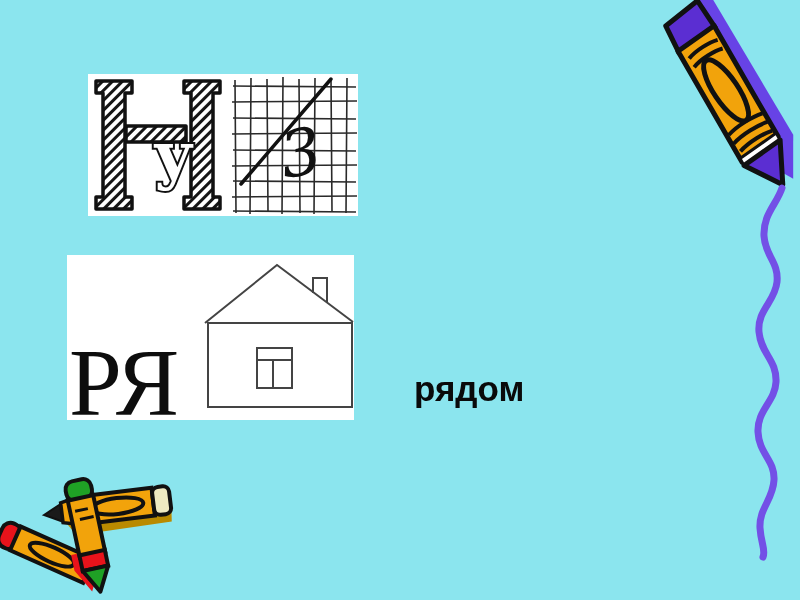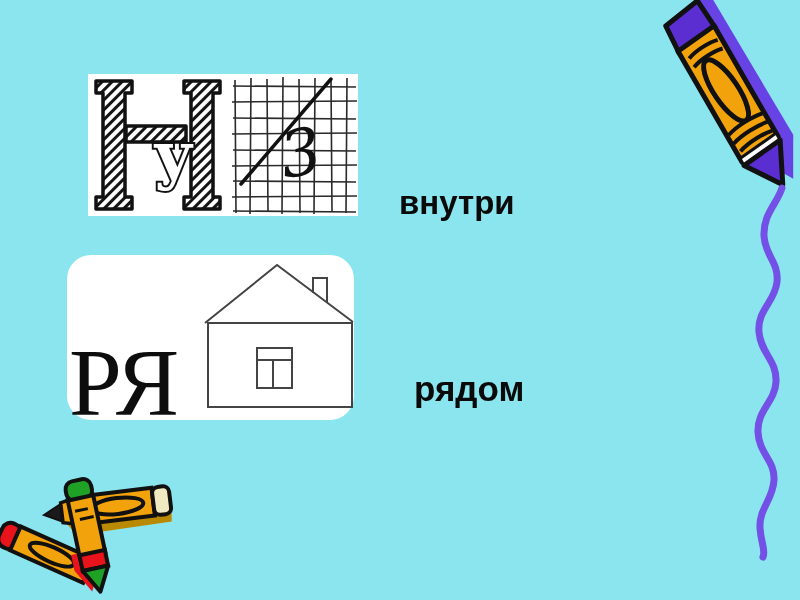--- a/index.html
+++ b/index.html
@@ -8,21 +8,21 @@
     width:800px;height:600px;
     background:#8BE5EE;
     overflow:hidden;
     font-family:"Liberation Sans","DejaVu Sans",sans-serif;
   }
   .card{
     position:absolute;
     background:#ffffff;
   }
   .card1{left:88px;top:74px;width:270px;height:142px;}
-  .card2{left:67px;top:255px;width:287px;height:165px;border-radius:24px;}
+  .card2{left:67px;top:255px;width:287px;height:165px;}
   .word{
     position:absolute;
     color:#0a0a0a;
     font-weight:bold;
     white-space:nowrap;
   }
   .word1{left:399px;top:184px;font-size:33px;}
   .word2{left:414px;top:369px;font-size:35px;}
   .crayon-top{position:absolute;left:600px;top:0;width:200px;height:600px;}
   .crayons-bottom{position:absolute;left:0;top:468px;width:180px;height:132px;}
@@ -51,21 +51,20 @@
 
       <g stroke="#2a2a2a" stroke-width="1.6" fill="none">
         <path d="M147,6 L148,139 M163,4 L162,140 M179,5 L180,138 M195,3 L194,140 M211,5 L212,139 M227,4 L226,140 M243,5 L244,138 M259,4 L258,139"></path>
         <path d="M145,12 L268,13 M144,28 L269,27 M145,44 L268,45 M144,60 L269,59 M145,76 L268,77 M144,92 L269,91 M145,107 L268,108 M144,123 L269,122 M145,137 L268,138"></path>
       </g>
       <line x1="153" y1="110" x2="243" y2="5" stroke="#111111" stroke-width="3.5" stroke-linecap="round"></line>
       <text x="213" y="101" text-anchor="middle" font-family="'DejaVu Serif','Liberation Serif',serif" font-size="64" font-style="italic" fill="#111111" transform="rotate(-10 213 80)">3</text>
     </svg>
   </div>
 
-  <div class="word word1">внутри</div>
 
   <div class="card card2">
     <svg viewBox="0 0 287 165" width="287" height="165">
       <text x="2" y="160" font-family="'Liberation Serif','DejaVu Serif',serif" font-size="95" fill="#0d0d0d">РЯ</text>
       <g fill="none" stroke-width="2" stroke="#444444">
         <polyline points="138,68 210,10 286,67"></polyline>
         <rect x="141" y="68" width="144" height="84"></rect>
         <polyline points="246,38 246,23 260,23 260,48"></polyline>
         <rect x="190" y="93" width="35" height="40"></rect>
         <path d="M190,105 H225 M206,105 V133"></path>

